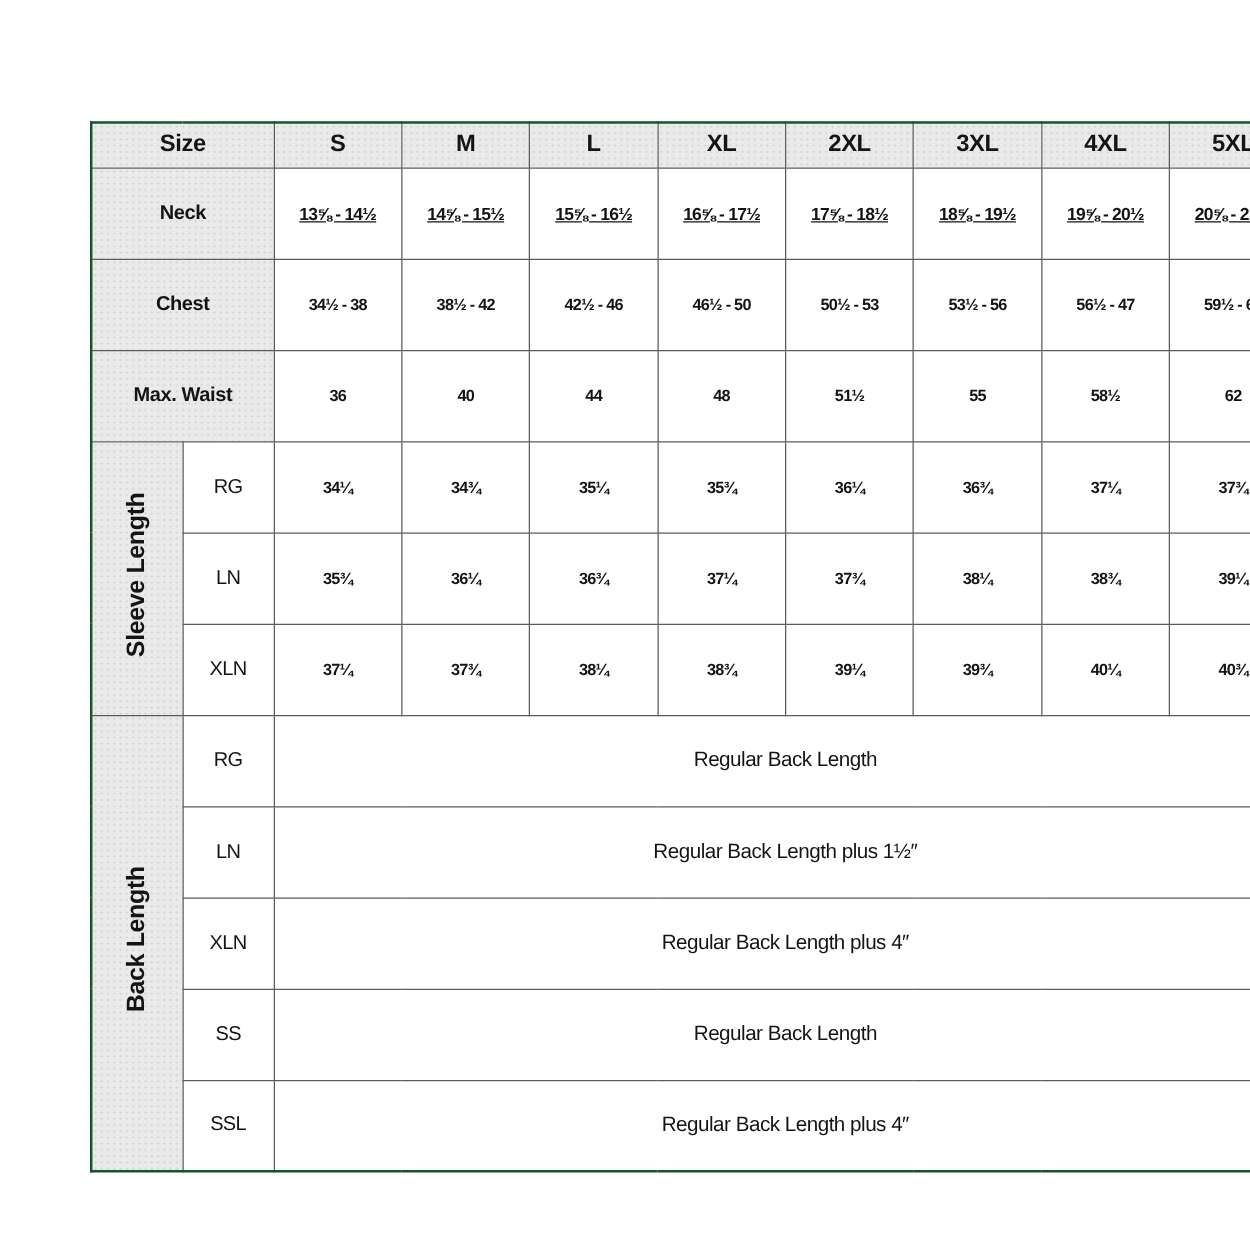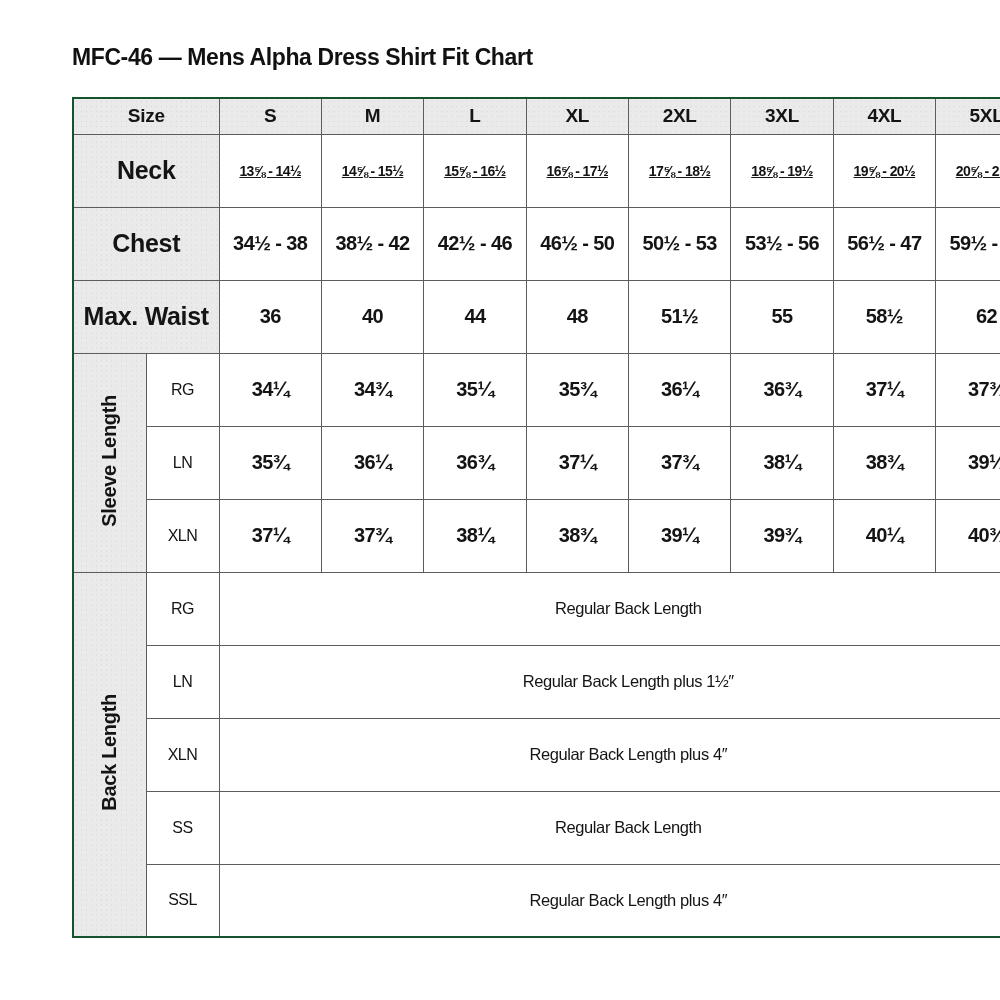--- a/index.html
+++ b/index.html
@@ -51,56 +51,55 @@
     background-color: #eaeaea;
     background-image: radial-gradient(#d6d6d6 0.8px, rgba(0,0,0,0) 0.8px);
     background-size: 5px 5px;
   }
   .col-hdr {
     font-size: 19px;
     font-weight: bold;
     letter-spacing: -0.3px;
   }
   .row-hdr {
-    font-size: 25px;
+    font-size: 16px;
     font-weight: bold;
     letter-spacing: -0.3px;
   }
   .vert-cell { width: 73px; }
   .vert-label {
     display: inline-block;
     writing-mode: vertical-rl;
     transform: rotate(180deg);
     font-size: 20px;
     font-weight: bold;
     letter-spacing: -0.3px;
   }
   .code {
     font-size: 16px;
     font-weight: normal;
     letter-spacing: -0.5px;
   }
   .val {
-    font-size: 20px;
+    font-size: 13px;
     font-weight: bold;
     letter-spacing: -0.6px;
   }
   .val-sm { font-size: 14px; text-decoration: underline; }
   .desc {
     font-size: 16.5px;
     font-weight: normal;
     letter-spacing: -0.4px;
   }
 </style>
 </head>
 <body>
 
 <div class="page">
 
-  <div class="title">MFC-46 — Mens Alpha Dress Shirt Fit Chart</div>
 
   <table class="fit">
     <colgroup>
       <col style="width:73px">
         <col style="width:73px">
       <col>
         <col>
         <col>
         <col>
         <col>

